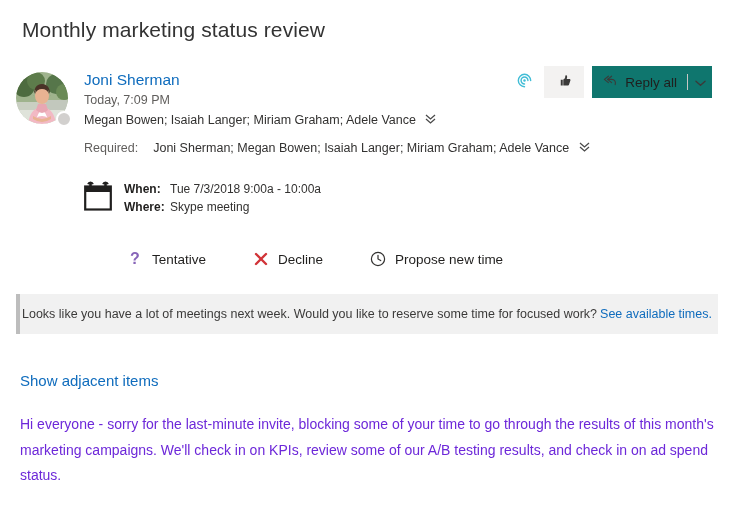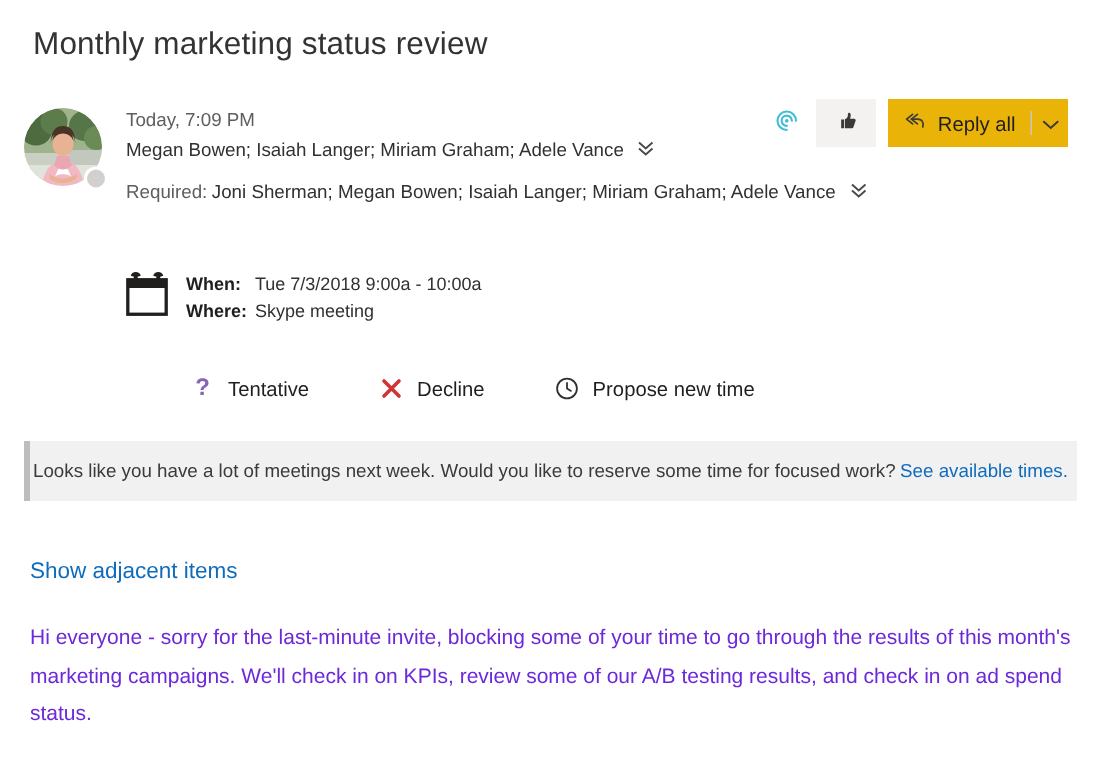--- a/index.html
+++ b/index.html
@@ -95,21 +95,21 @@
   }
   .required-line {
     font-size: 12.5px;
     color: #323130;
     line-height: 18px;
     margin-top: 9px;
     white-space: nowrap;
   }
   .required-label {
     color: #605e5c;
-    margin-right: 3px;
+    margin-right: 15px;
   }
   .chev2 {
     display: inline-block;
     vertical-align: -1px;
     margin-left: 6px;
     cursor: pointer;
   }
 
   
   .hdr-actions {
@@ -128,21 +128,21 @@
     justify-content: center;
     background: transparent;
     border: none;
     cursor: pointer;
   }
   .icon-btn.shaded { background: #f3f2f1; }
   .reply-all-btn {
     height: 32px;
     display: flex;
     align-items: center;
-    background: #eab308;
+    background: #0f766e;
     border: none;
     padding: 0 6px 0 10px;
     margin-left: 8px;
     cursor: pointer;
     font-size: 13.5px;
     color: #201f1e;
     font-family: "Liberation Sans", sans-serif;
   }
   .reply-all-btn .ra-label { margin-left: 7px; }
   .ra-divider {
@@ -295,20 +295,21 @@
           <path d="M18 26 q-1 -10 8 -11 q9 1 8 11 q1 -14 -8 -14 q-9 0 -8 14z" fill="#4a3327"></path>
           <path d="M16 52 q3 -8 10 -8 q7 0 10 8 z" fill="#f2b9c4"></path>
           <path d="M17 44 q9 6 18 0 l0 3 q-9 6 -18 0z" fill="#e8b392"></path>
         </g>
       </svg>
     </div>
     <div class="presence"></div>
   </div>
 
   <div class="hdr-text">
+    <div class="sender-name">Joni Sherman</div>
     <div class="sent-time">Today, 7:09 PM</div>
     <div class="recipients">
       <span>Megan Bowen; Isaiah Langer; Miriam Graham; Adele Vance</span>
       <span class="chev2">
         <svg width="11" height="12" viewBox="0 0 11 12" aria-hidden="true">
           <path d="M1 2 L5.5 6 L10 2" fill="none" stroke="#4a4a4a" stroke-width="1.3"></path>
           <path d="M1 6 L5.5 10 L10 6" fill="none" stroke="#4a4a4a" stroke-width="1.3"></path>
         </svg>
       </span>
     </div>

